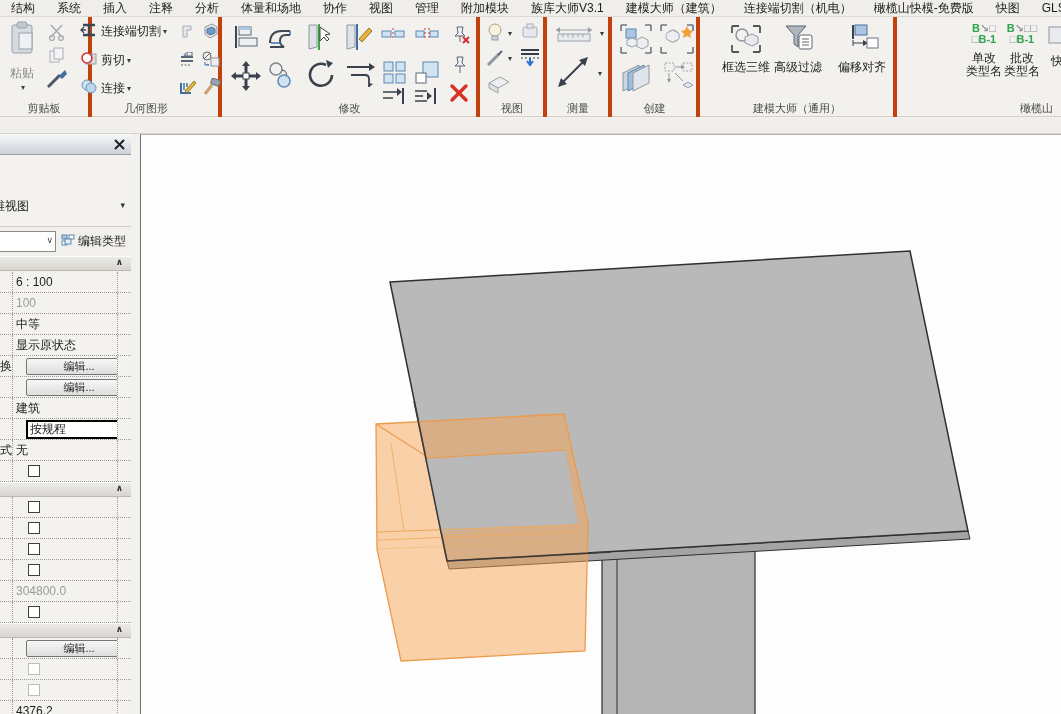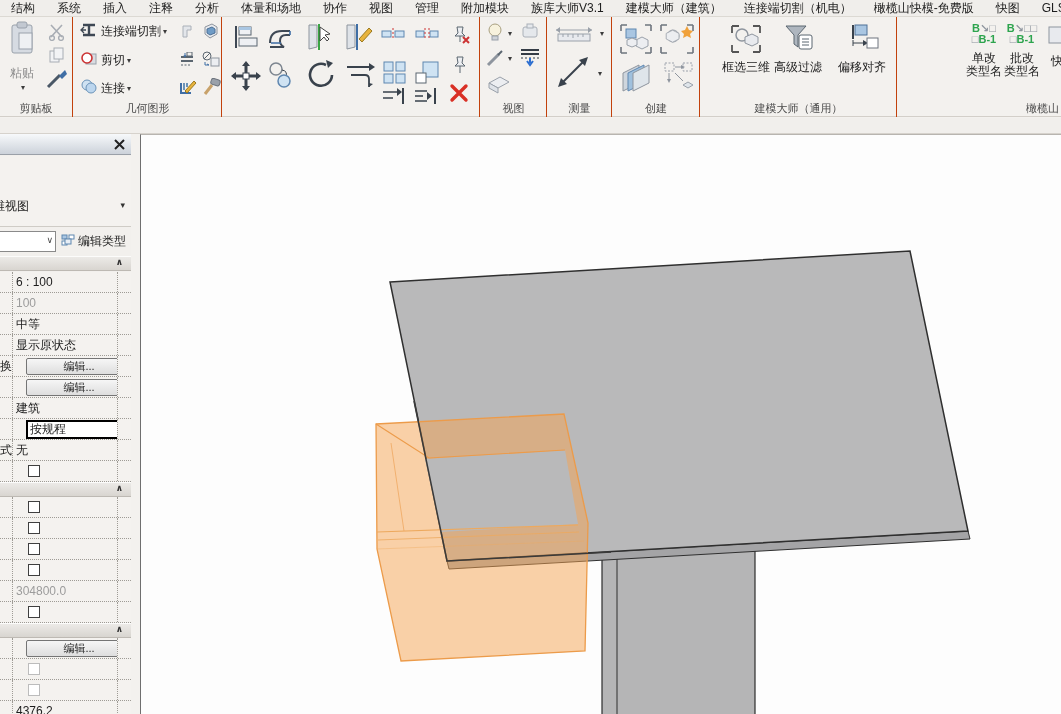--- a/index.html
+++ b/index.html
@@ -3,21 +3,21 @@
 <meta charset="utf-8">
 <style>
 *{margin:0;padding:0;box-sizing:border-box}
 html,body{width:1061px;height:714px;overflow:hidden}
 body{position:relative;font-family:"Liberation Sans","DejaVu Sans",sans-serif;background:#f3f1ee;color:#1d1d1d}
 
 .menubar{position:absolute;left:0;top:0;width:1061px;height:17px;background:#f0eeeb;border-bottom:1px solid #dcd9d3;display:flex;align-items:center;font-size:12px;white-space:nowrap}
 .menubar .mi{padding:0 11px;cursor:default}
 
 .ribbon{position:absolute;left:0;top:17px;width:1061px;height:100px;background:#f3f1ee;border-bottom:1px solid #d3cfc9}
-.rpanel{position:absolute;top:0;height:100px;border-right:1px solid #c2410c}
+.rpanel{position:absolute;top:0;height:100px;border-right:4px solid #c2410c}
 .plabel{position:absolute;bottom:1px;left:0;width:100%;text-align:center;font-size:11px;color:#4c4c4c;white-space:nowrap;overflow:hidden}
 .ic{display:inline-block;vertical-align:middle}
 .caret{font-size:8px;color:#3c3c3c;margin-left:2px}
 .rowbtn{position:absolute;display:flex;align-items:center;font-size:12px;color:#222;white-space:nowrap;cursor:default}
 .gicon{position:absolute}
 .bigbtn{position:absolute;top:6px;width:58px;text-align:center;font-size:12px;color:#222;cursor:default}
 .bigbtn .lbl{margin-top:3px;line-height:13px}
 .greenB{color:#2da44e;font-weight:bold;font-size:11px;line-height:11px}
 
 .optionsbar{position:absolute;left:0;top:118px;width:1061px;height:16px;background:#f1efec;border-bottom:1px solid #d6d2cc}
@@ -64,21 +64,21 @@
     <span class="mi">族库大师V3.1</span>
     <span class="mi">建模大师（建筑）</span>
     <span class="mi">连接端切割（机电）</span>
     <span class="mi">橄榄山快模-免费版</span>
     <span class="mi">快图</span>
     <span class="mi">GLS土建</span>
   </div>
 
 <div class="ribbon">
 
-  <div class="rpanel" style="left:0;width:73px">
+  <div class="rpanel" style="left:0;width:92px">
     <div class="bigbtn" style="left:2px;width:40px;top:4px">
       <span class="ic">
         <svg width="26" height="40" viewBox="0 0 26 40">
             <rect x="3" y="4" width="20" height="28" rx="2" fill="#d6dbe2" stroke="#99a1ab"></rect>
             <rect x="8" y="1" width="10" height="6" rx="2" fill="#c2c8d1" stroke="#99a1ab"></rect>
             <rect x="10" y="12" width="13" height="16" fill="#eef0f3" stroke="#99a1ab"></rect>
           </svg>
       </span>
       <div class="lbl" style="color:#8b8b8b"><span>粘贴</span><br><span class="caret">▾</span></div>
     </div>
@@ -233,20 +233,21 @@
           <path d="M22 1 v16" stroke="#39424c" stroke-width="2"></path>
         </svg></span>
     <span class="gicon" style="left:190px;top:70px"><svg width="24" height="18" viewBox="0 0 24 18">
           <path d="M2 4 h12 M2 9 h8 M2 14 h12" stroke="#39424c" stroke-width="1.6"></path>
           <path d="M14 10 l5 4 -5 4Z" fill="#39424c" transform="translate(0,-5)"></path>
           <path d="M22 1 v16" stroke="#39424c" stroke-width="2"></path>
         </svg></span>
     <span class="gicon" style="left:226px;top:66px"><svg width="20" height="20" viewBox="0 0 20 20">
           <path d="M3 3 L17 17 M17 3 L3 17" stroke="#d93025" stroke-width="3.4" stroke-linecap="round"></path>
         </svg></span>
+    <div class="plabel">修改</div>
   </div>
 
   <div class="rpanel" style="left:481px;width:66px">
     <span class="gicon" style="left:6px;top:6px"><svg width="16" height="18" viewBox="0 0 16 18">
           <circle cx="8" cy="7" r="6" fill="#f7f2dd" stroke="#a9a080"></circle>
           <rect x="5" y="13" width="6" height="4" fill="#cfd3d8" stroke="#9aa1aa"></rect>
         </svg></span>
     <span class="caret gicon" style="left:25px;top:12px">▾</span>
     <span class="gicon" style="left:40px;top:6px"><svg width="20" height="16" viewBox="0 0 20 16">
           <rect x="2" y="4" width="14" height="10" rx="2" fill="#e5e8ec" stroke="#aab0b8"></rect>
@@ -356,21 +357,21 @@
         <div class="greenB"><span>B</span><span style="color:#8e959e">↘□□</span><br><span style="color:#8e959e">□</span><span>B-1</span></div>
       </span>
       <div class="lbl"><span>批改</span><br><span>类型名</span></div>
     </div>
     <div class="bigbtn" style="left:144px;width:30px">
       <span class="ic"><svg width="20" height="26" viewBox="0 0 20 26">
             <rect x="2" y="4" width="16" height="16" fill="#e8eaee" stroke="#8e959e"></rect>
           </svg></span>
       <div class="lbl">快</div>
     </div>
-    <div class="plabel" style="text-align:right;padding-right:2px">橄榄山</div>
+    <div class="plabel" style="text-align:right;padding-right:8px">橄榄山</div>
   </div>
 </div>
 
 <div class="optionsbar"></div>
 
 <div class="props">
   <div class="ptitle">
     <span class="pclose"><svg width="15" height="15" viewBox="0 0 15 15">
           <path d="M3 3 L12 12 M12 3 L3 12" stroke="#222" stroke-width="2"></path>
         </svg></span>

